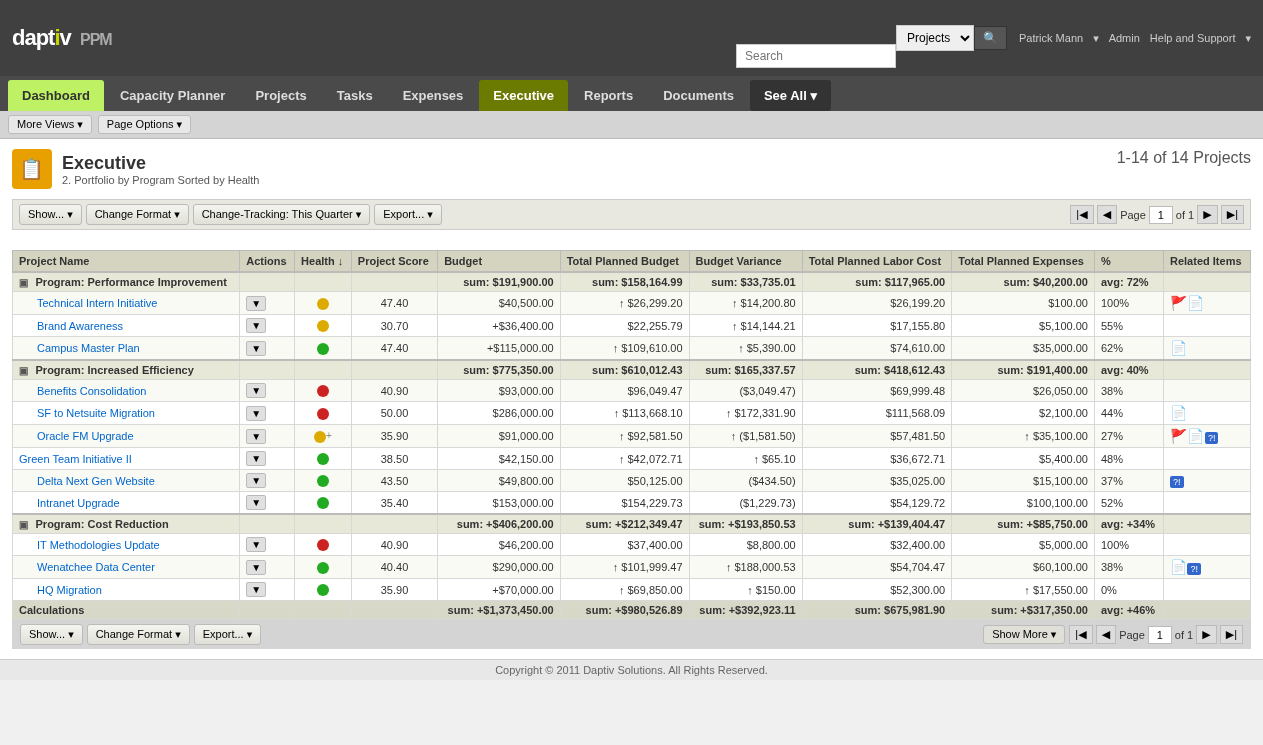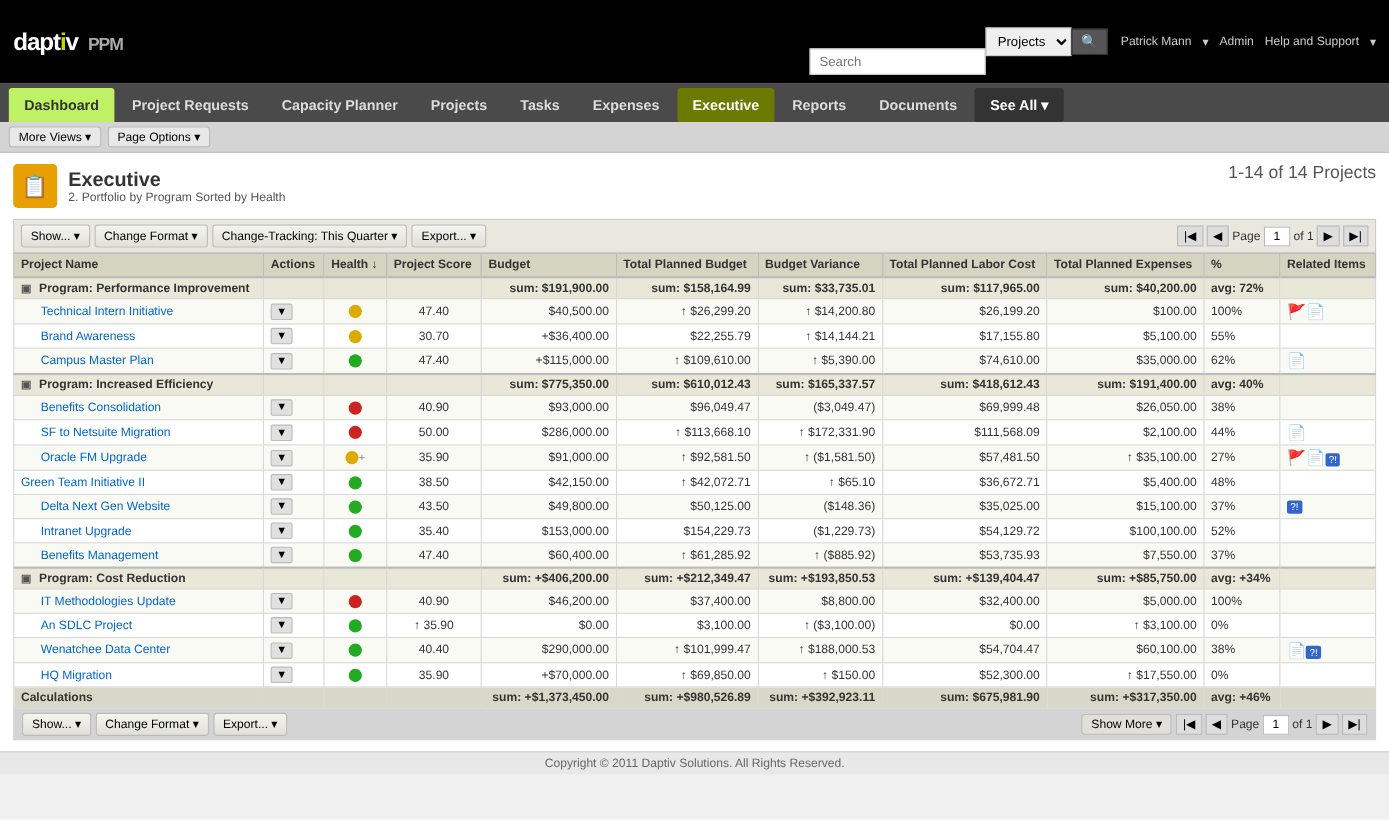--- a/index.html
+++ b/index.html
@@ -1,19 +1,19 @@
 <!DOCTYPE html>
 <html><head>
   <meta charset="utf-8">
   <style>
     * { box-sizing: border-box; margin: 0; padding: 0; }
     body { font-family: Arial, Helvetica, sans-serif; font-size: 12px; background: #f0f0f0; color: #333; }
 
     
-    .header { background: #000000; padding: 8px 12px; display: flex; align-items: center; justify-content: space-between; }
+    .header { background: #404040; padding: 8px 12px; display: flex; align-items: center; justify-content: space-between; }
     .logo { color: white; font-size: 22px; font-weight: bold; letter-spacing: -1px; }
     .logo span.daptiv { color: white; }
     .logo span.ppm { color: #aaa; font-size: 16px; margin-left: 4px; }
     .header-right { display: flex; align-items: center; gap: 12px; }
     .search-bar { display: flex; align-items: center; }
     .search-bar input { padding: 4px 8px; border: 1px solid #ccc; font-size: 12px; width: 160px; margin-top: 36px; }
     .search-bar select { padding: 4px 6px; border: 1px solid #ccc; font-size: 12px; }
     .search-btn { background: #555; border: 1px solid #333; color: white; padding: 4px 8px; cursor: pointer; font-size: 12px; }
     .user-links { color: #ccc; font-size: 11px; display: flex; gap: 10px; align-items: center; }
     .user-links a { color: #ccc; text-decoration: none; }
@@ -42,21 +42,21 @@
 
     
     .toolbar { background: #e8e8e0; border: 1px solid #ccc; padding: 4px 6px; display: flex; align-items: center; gap: 4px; margin-bottom: 0; }
     .toolbar-btn { background: linear-gradient(#f5f5f0, #e0e0d8); border: 1px solid #bbb; padding: 3px 8px; cursor: pointer; font-size: 11px; border-radius: 3px; display: flex; align-items: center; gap: 3px; }
     .toolbar-right { margin-left: auto; display: flex; align-items: center; gap: 4px; }
     .page-nav { display: flex; align-items: center; gap: 3px; font-size: 11px; }
     .page-nav button { background: #ddd; border: 1px solid #bbb; padding: 2px 5px; cursor: pointer; font-size: 11px; }
     .page-nav input { width: 24px; text-align: center; border: 1px solid #bbb; padding: 2px; font-size: 11px; }
 
     
-    .data-table { width: 100%; border-collapse: collapse; font-size: 11px; }
+    .data-table { width: 100%; border-collapse: collapse; font-size: 11px; margin-top: 20px; }
     .data-table th { background: #d4d4c0; border: 1px solid #bbb; padding: 4px 6px; text-align: left; font-weight: bold; white-space: nowrap; }
     .data-table td { border: 1px solid #d8d8d8; padding: 3px 6px; white-space: nowrap; vertical-align: middle; }
     .row-program { background: #e8e8d8; font-weight: bold; }
     .row-program td { border-top: 2px solid #bbb; }
     .row-item td { background: white; }
     .row-item:nth-child(even) td { background: #fafaf5; }
     .row-calc { background: #d8d8c8; font-weight: bold; }
 
     .project-link { color: #0066cc; text-decoration: none; }
 
@@ -102,21 +102,20 @@
     <div class="user-links">
       <a href="#">Patrick Mann</a> ▾
       <a href="#">Admin</a>
       <a href="#">Help and Support</a> ▾
     </div>
   </div>
 </div>
 
 <div class="nav">
   <a class="nav-tab active">Dashboard</a>
-  <a class="nav-tab">Project Requests</a>
   <a class="nav-tab">Capacity Planner</a>
   <a class="nav-tab">Projects</a>
   <a class="nav-tab">Tasks</a>
   <a class="nav-tab">Expenses</a>
   <a class="nav-tab executive-active">Executive</a>
   <a class="nav-tab">Reports</a>
   <a class="nav-tab">Documents</a>
   <a class="nav-tab see-all">See All ▾</a>
 </div>
 
@@ -328,58 +327,41 @@
       <td style="padding-left:24px;">
         <a class="project-link">Delta Next Gen Website</a>
       </td>
       <td>
         <button class="action-btn">▼</button>
       </td>
       <td class="col-score"><span class="health-dot health-green" style="vertical-align:middle;"></span></td>
       <td class="col-score">43.50</td>
       <td class="col-budget">$49,800.00</td>
       <td class="col-budget">$50,125.00</td>
-      <td class="col-budget">($148.36)</td>
+      <td class="col-budget">($434.50)</td>
       <td class="col-budget">$35,025.00</td>
       <td class="col-budget">$15,100.00</td>
       <td>37%</td>
       <td><span class="icon-alert">?!</span></td>
     </tr>
         <tr class="row-item">
       <td style="padding-left:24px;">
         <a class="project-link">Intranet Upgrade</a>
       </td>
       <td>
         <button class="action-btn">▼</button>
       </td>
       <td class="col-score"><span class="health-dot health-green" style="vertical-align:middle;"></span></td>
       <td class="col-score">35.40</td>
       <td class="col-budget">$153,000.00</td>
       <td class="col-budget">$154,229.73</td>
       <td class="col-budget">($1,229.73)</td>
       <td class="col-budget">$54,129.72</td>
       <td class="col-budget">$100,100.00</td>
       <td>52%</td>
-      <td></td>
-    </tr>
-        <tr class="row-item">
-      <td style="padding-left:24px;">
-        <a class="project-link">Benefits Management</a>
-      </td>
-      <td>
-        <button class="action-btn">▼</button>
-      </td>
-      <td class="col-score"><span class="health-dot health-green" style="vertical-align:middle;"></span></td>
-      <td class="col-score">47.40</td>
-      <td class="col-budget">$60,400.00</td>
-      <td class="col-budget">↑ $61,285.92</td>
-      <td class="col-budget">↑ ($885.92)</td>
-      <td class="col-budget">$53,735.93</td>
-      <td class="col-budget">$7,550.00</td>
-      <td>37%</td>
       <td></td>
     </tr>
         <tr class="row-program">
     <td colspan="1">
       <span class="expand-icon">▣</span>
       <strong>Program: Cost Reduction</strong>
     </td>
     <td></td>
     <td></td>
     <td></td>
@@ -399,37 +381,20 @@
         <button class="action-btn">▼</button>
       </td>
       <td class="col-score"><span class="health-dot health-red" style="vertical-align:middle;"></span></td>
       <td class="col-score">40.90</td>
       <td class="col-budget">$46,200.00</td>
       <td class="col-budget">$37,400.00</td>
       <td class="col-budget">$8,800.00</td>
       <td class="col-budget">$32,400.00</td>
       <td class="col-budget">$5,000.00</td>
       <td>100%</td>
-      <td></td>
-    </tr>
-        <tr class="row-item">
-      <td style="padding-left:24px;">
-        <a class="project-link">An SDLC Project</a>
-      </td>
-      <td>
-        <button class="action-btn">▼</button>
-      </td>
-      <td class="col-score"><span class="health-dot health-green" style="vertical-align:middle;"></span></td>
-      <td class="col-score">↑ 35.90</td>
-      <td class="col-budget">$0.00</td>
-      <td class="col-budget">$3,100.00</td>
-      <td class="col-budget">↑ ($3,100.00)</td>
-      <td class="col-budget">$0.00</td>
-      <td class="col-budget">↑ $3,100.00</td>
-      <td>0%</td>
       <td></td>
     </tr>
         <tr class="row-item">
       <td style="padding-left:24px;">
         <a class="project-link">Wenatchee Data Center</a>
       </td>
       <td>
         <button class="action-btn">▼</button>
       </td>
       <td class="col-score"><span class="health-dot health-green" style="vertical-align:middle;"></span></td>

